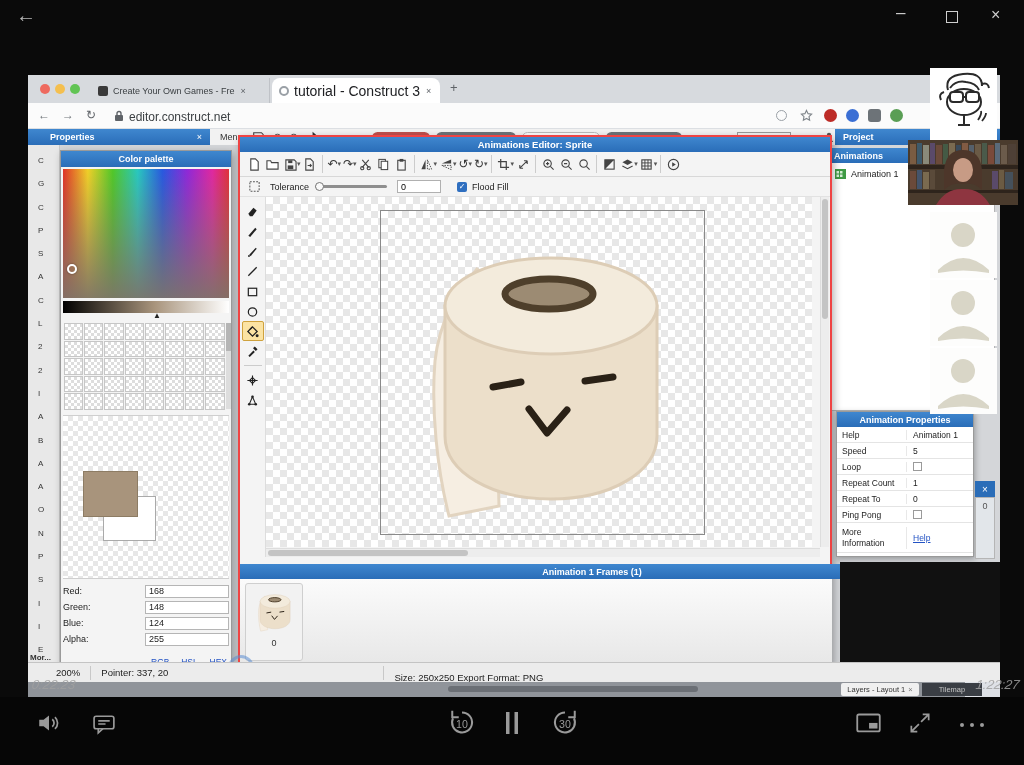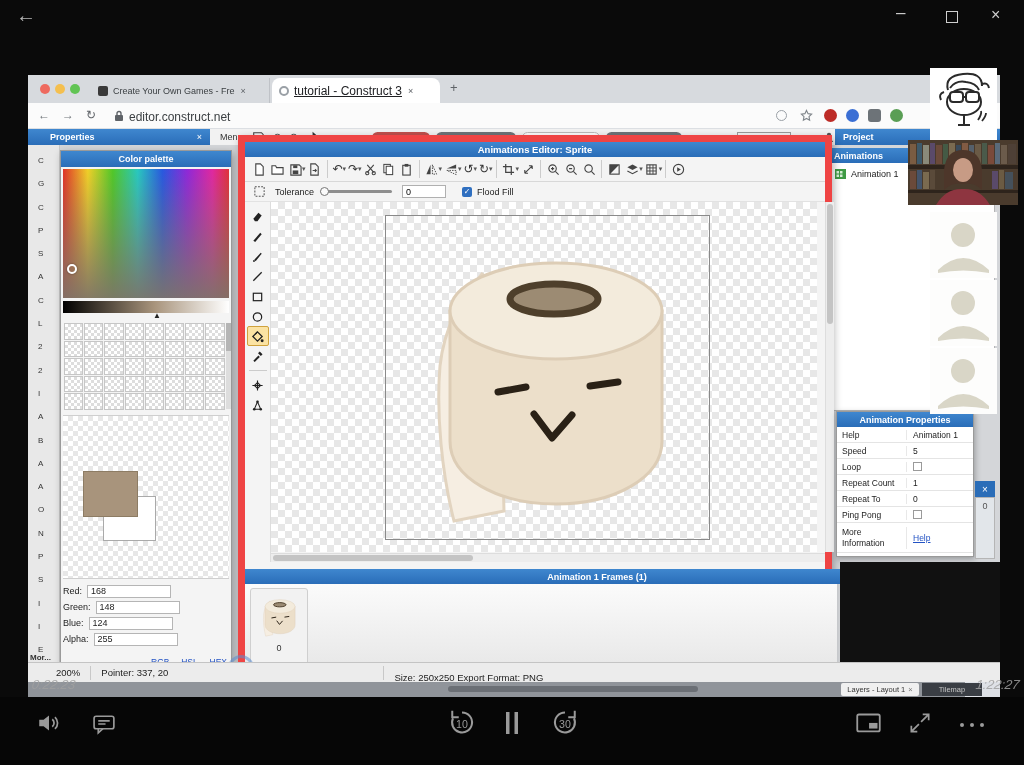--- a/index.html
+++ b/index.html
@@ -22,21 +22,21 @@
   .tsep{width:1px;height:18px;background:#ccc;margin:0 3px;}
   .toolbtn{display:flex;align-items:center;justify-content:center;width:22px;height:20px;}
   .toolbtn svg{width:13px;height:13px;}
   .toolsel{background:#fbe3a3;border:1px solid #cfa23d;border-radius:2px;}
   .swgrid{display:grid;grid-template-columns:repeat(8,19.2px);grid-auto-rows:16.5px;gap:1px;}
   .swatch{border:1px solid #c6c6c6;}
   .prow{display:flex;align-items:center;height:16px;border-bottom:1px solid #e4e4e4;font-size:8.5px;color:#222;}
   .plab{width:70px;padding-left:5px;border-right:1px solid #e8e8e8;}
   .pval{padding-left:6px;}
   .pchk{width:9px;height:9px;border:1px solid #9a9a9a;background:#fff;margin-left:6px;}
-  .cfield{display:flex;align-items:center;height:16px;justify-content:flex-start;}
+  .cfield{display:flex;align-items:center;height:16px;justify-content:space-between;}
   .cfield label{font-size:9px;color:#222;margin-right:5px;}
   .cfield input{width:84px;height:13px;border:1px solid #b5b5b5;font-size:9px;padding:0 3px;background:#fff;color:#222;}
   .mediabtn svg{stroke:#9a9a9a;fill:none;stroke-width:1.6;}
   .tabx{color:#5f6368;font-size:9px;margin-left:6px;}
   .pill{border-radius:6px;height:11px;}
   a.lnk{color:#2353c4;text-decoration:underline;font-size:8.5px;}
 </style>
 </head>
 <body>
 
@@ -65,21 +65,21 @@
       <div class="a" style="left:12px;top:9px;width:10px;height:10px;border-radius:50%;background:#ee6a5f;"></div>
       <div class="a" style="left:27px;top:9px;width:10px;height:10px;border-radius:50%;background:#f4bf4f;"></div>
       <div class="a" style="left:42px;top:9px;width:10px;height:10px;border-radius:50%;background:#61c454;"></div>
       <div class="a" style="left:64px;top:3px;width:178px;height:25px;display:flex;align-items:center;padding:0 6px;border-right:1px solid #bfc2c7;">
         <span style="width:10px;height:10px;background:#3a3a3a;border-radius:2px;margin-right:5px;flex:none;"></span>
         <span style="font-size:9px;color:#3c4043;white-space:nowrap;overflow:hidden;">Create Your Own Games - Fre</span>
         <span class="tabx">×</span>
       </div>
       <div style="position:absolute;left:244px;top:3px;width:168px;height:25px;background:#fff;border-radius:8px 8px 0 0;display:flex;align-items:center;padding:0 7px;">
         <span style="width:10px;height:10px;border:2px solid #9aa0a6;border-radius:50%;margin-right:5px;flex:none;"></span>
-        <span style="font-size:12px;color:#202124;white-space:nowrap;overflow:hidden;text-decoration:underline;">tutorial - Construct 3</span>
+        <span style="font-size:14px;color:#202124;white-space:nowrap;overflow:hidden;">tutorial - Construct 3</span>
         <span class="tabx">×</span>
       </div>
       <div class="a" style="left:422px;top:5px;font-size:13px;color:#5f6368;">+</div>
     </div>
 
     <div class="a" style="left:0;top:28px;width:972px;height:26px;background:#fbfbfb;border-bottom:1px solid #dcdfe3;">
       <span class="a" style="left:10px;top:5px;font-size:12px;color:#70757a;">←</span>
       <span class="a" style="left:34px;top:5px;font-size:12px;color:#70757a;">→</span>
       <span class="a" style="left:58px;top:5px;font-size:12px;color:#5f6368;">↻</span>
       <svg class="a" style="left:86px;top:7px;" width="10" height="12" viewBox="0 0 10 12">
@@ -250,21 +250,21 @@
       </div>
       <div class="a" style="left:0;top:500px;width:166px;text-align:right;">
         <a class="lnk">RGB</a>
         <span style="font-size:8.5px;color:#2353c4;">-</span>
         <a class="lnk">HSL</a>
         <span style="font-size:8.5px;color:#2353c4;">-</span>
         <a class="lnk">HEX</a>
       </div>
     </div>
 
-    <div class="a" style="left:210px;top:60px;width:594px;height:530px;background:#f4f4f4;border:7px solid #ef4444;box-shadow:2px 3px 8px rgba(0,0,0,.3);">
+    <div class="a" style="left:210px;top:60px;width:594px;height:530px;background:#f4f4f4;border:2px solid #ef4444;box-shadow:2px 3px 8px rgba(0,0,0,.3);">
       <div class="blueHdr" style="height:15px;font-size:9.5px;">
         <span>Animations Editor: Sprite</span>
       </div>
 
       <div style="height:25px;background:#f4f4f4;border-bottom:1px solid #d8d8d8;display:flex;align-items:center;padding-left:5px;">
         <span class="ti">
             <svg viewBox="0 0 14 14">
               <path d="M3 1h5l3 3v9H3z" fill="#fff" stroke="#444" stroke-width="1.2"></path>
             </svg>
           </span>

